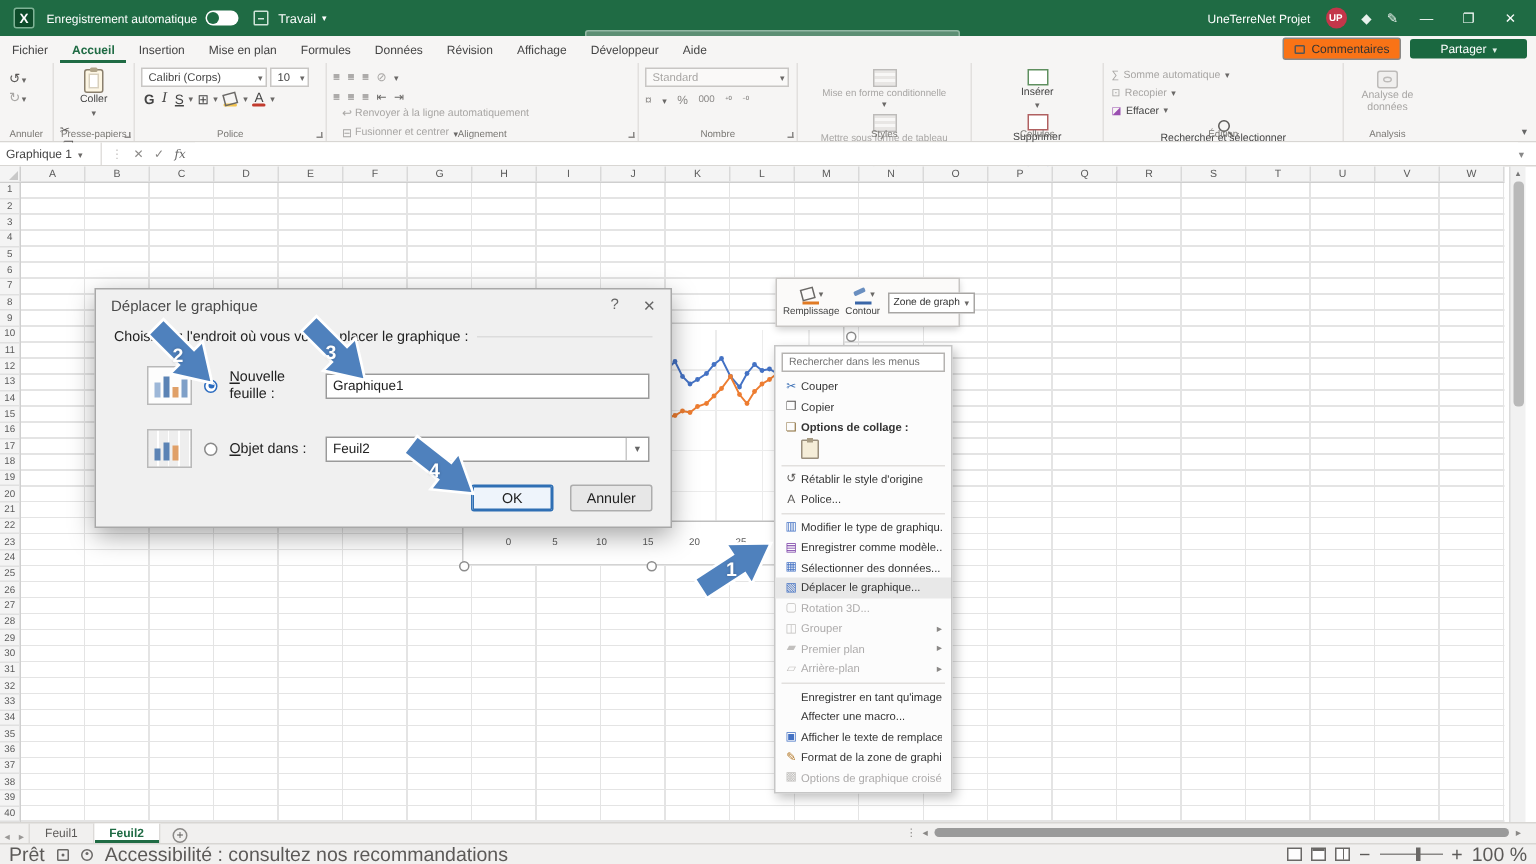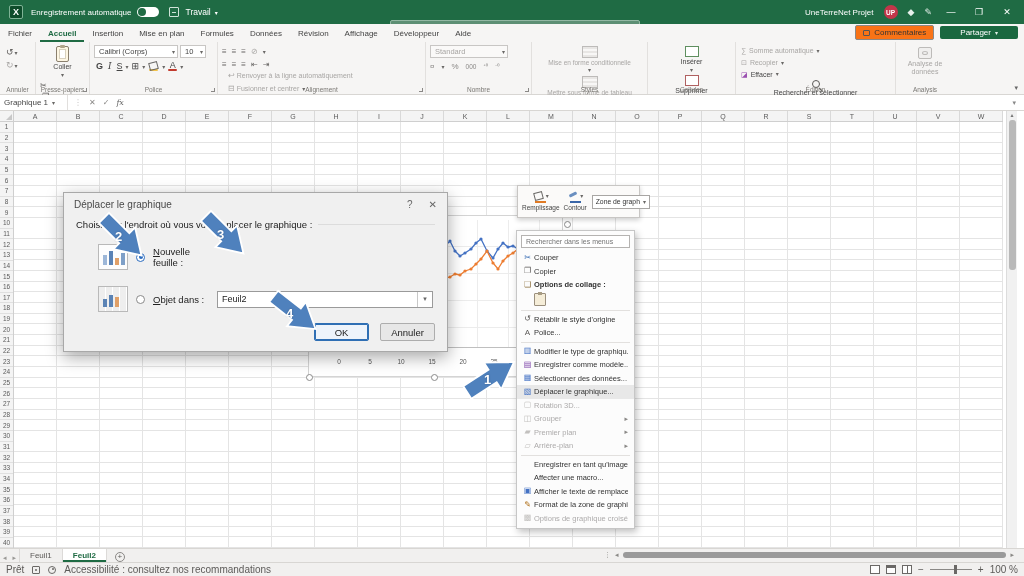--- a/index.html
+++ b/index.html
@@ -163,21 +163,21 @@
   .sheetbar{position:absolute;left:0;top:548px;width:1024px;height:14px;background:#f1f0ef;border-top:1px solid #d8d6d3;display:flex;align-items:flex-end;font-size:8px}
   .navchev{color:#9a9896;padding:0 3px;font-size:7px}
   .stab{padding:0 10px;height:100%;display:flex;align-items:center;color:#5c5a58;border-right:1px solid #dcdad8}
   .stab:first-of-type{border-left:1px solid #dcdad8}
   .stab.active{background:#fff;color:#1f6b44;font-weight:bold;box-shadow:inset 0 -2px 0 #1f6b44}
   .addsheet{width:10px;height:10px;border:1px solid #8a8886;border-radius:50%;color:#5c5a58;font-size:8px;line-height:8px;text-align:center;margin-left:8px}
   .hscroll{position:absolute;left:604px;top:551px;width:410px;height:8px;display:flex;align-items:center;gap:4px;color:#8a8886;font-size:7px}
   .hthumb{flex:1;height:6px;background:#9a9a9a;border-radius:3px}
 
   
-  .statusbar{position:absolute;left:0;top:562px;width:1024px;height:14px;background:#f1f0ef;border-top:1px solid #d8d6d3;display:flex;align-items:center;font-size:10px;color:#5c5a58;padding:0 6px;gap:8px}
+  .statusbar{position:absolute;left:0;top:562px;width:1024px;height:14px;background:#f1f0ef;border-top:1px solid #d8d6d3;display:flex;align-items:center;font-size:13px;color:#5c5a58;padding:0 6px;gap:8px}
   .macroic{width:8px;height:8px;border:1px solid #6a6866;border-radius:1px;position:relative}
   .macroic::after{content:"";position:absolute;inset:2px;border-radius:50%;background:#6a6866}
   .accic{width:8px;height:8px;border:1px solid #6a6866;border-radius:50%;position:relative}
   .accic::after{content:"";position:absolute;left:2.5px;top:1px;width:2px;height:2px;border-radius:50%;background:#6a6866}
   .sb-right{margin-left:auto;display:flex;align-items:center;gap:6px}
   .viewic{width:10px;height:9px;border:1px solid #6a6866;background:#fdfdfd}
   .viewic.v2{background:linear-gradient(#6a6866 0 1.5px,#fdfdfd 1.5px)}
   .viewic.v3{background:linear-gradient(90deg,#fdfdfd 0 4px,#6a6866 4px 5px,#fdfdfd 5px)}
   .zoomtrack{width:42px;height:1px;background:#8a8886;position:relative}
   .zoomknob{position:absolute;left:24px;top:-4px;width:3px;height:9px;background:#6a6866}
@@ -330,21 +330,21 @@
           <span>Fusionner et centrer</span>
           <span class="caret">▾</span>
         </div>
     </div>
     <div class="glabel">Alignement</div>
     <div class="launcher"></div>
   </div>
 
   <div class="rg" style="width:106px">
     <div class="colstack" style="width:100%;gap:4px">
-      <div class="combo" style="width:78px;color:#a8a6a4;background:#faf9f8">
+      <div class="combo" style="width:96px;color:#a8a6a4;background:#faf9f8">
           <span>Standard</span>
           <span class="caret">▾</span>
         </div>
       <div class="fontrow" style="gap:7px;color:#8a8886;font-size:8px">
         <span>¤</span>
           <span class="caret">▾</span>
         <span>%</span>
         <span style="font-size:6.5px">000</span>
         <span style="font-size:6.5px">⁺⁰</span>
         <span style="font-size:6.5px">⁻⁰</span>
@@ -702,20 +702,21 @@
       <span class="dlgic">
         <span class="bars">
             <span class="bar" style="height:10px;background:#9db7d8"></span>
             <span class="bar" style="height:14px;background:#5b83b5"></span>
             <span class="bar" style="height:7px;background:#e0a068"></span>
             <span class="bar" style="height:12px;background:#7fa0c8"></span>
           </span>
       </span>
       <span class="radio checked"></span>
       <span class="optlabel">Nouvelle feuille :</span>
+      <input class="dlg-input" value="Graphique1" style="">
     </div>
     <div class="optrow" style="margin-top:16px">
       <span class="dlgic dlgic2">
         <span class="bars">
             <span class="bar" style="height:8px;background:#5b83b5"></span>
             <span class="bar" style="height:12px;background:#5b83b5"></span>
             <span class="bar" style="height:10px;background:#e0a068"></span>
           </span>
       </span>
       <span class="radio"></span>

